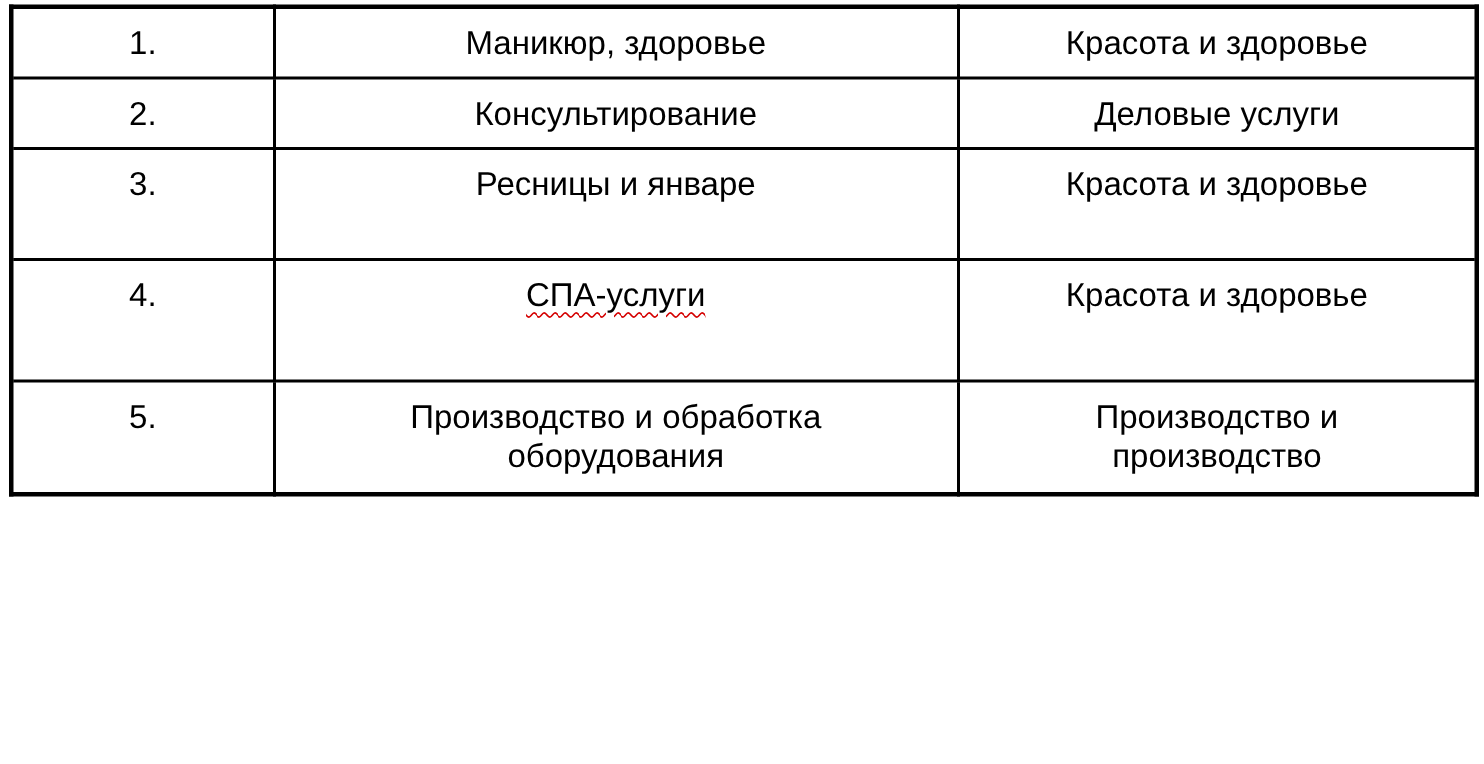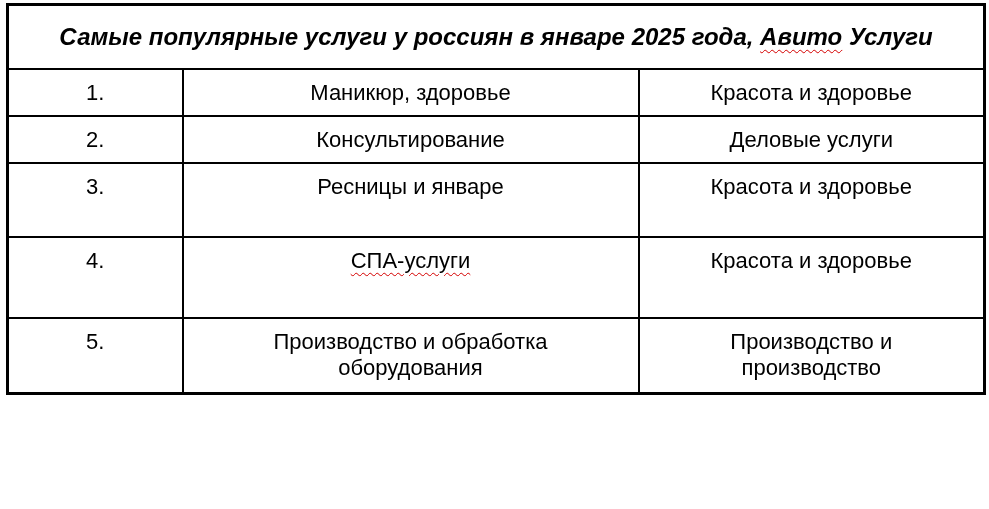--- a/index.html
+++ b/index.html
@@ -73,23 +73,20 @@
 </head>
 <body>
 
 <table class="doc-table">
   <colgroup>
     <col class="col-rank">
     <col class="col-service">
     <col class="col-category">
   </colgroup>
   <tbody>
-    <tr class="title-row">
-      <td class="title-cell" colspan="3"><span>Самые популярные услуги у россиян в январе 2025 года, </span><span class="squiggle">Авито</span><span> Услуги</span></td>
-    </tr>
     <tr class="row-1">
       <td class="data-cell">1.</td>
       <td class="data-cell">Маникюр, здоровье</td>
       <td class="data-cell">Красота и здоровье</td>
     </tr>
     <tr class="row-2">
       <td class="data-cell">2.</td>
       <td class="data-cell">Консультирование</td>
       <td class="data-cell">Деловые услуги</td>
     </tr>

